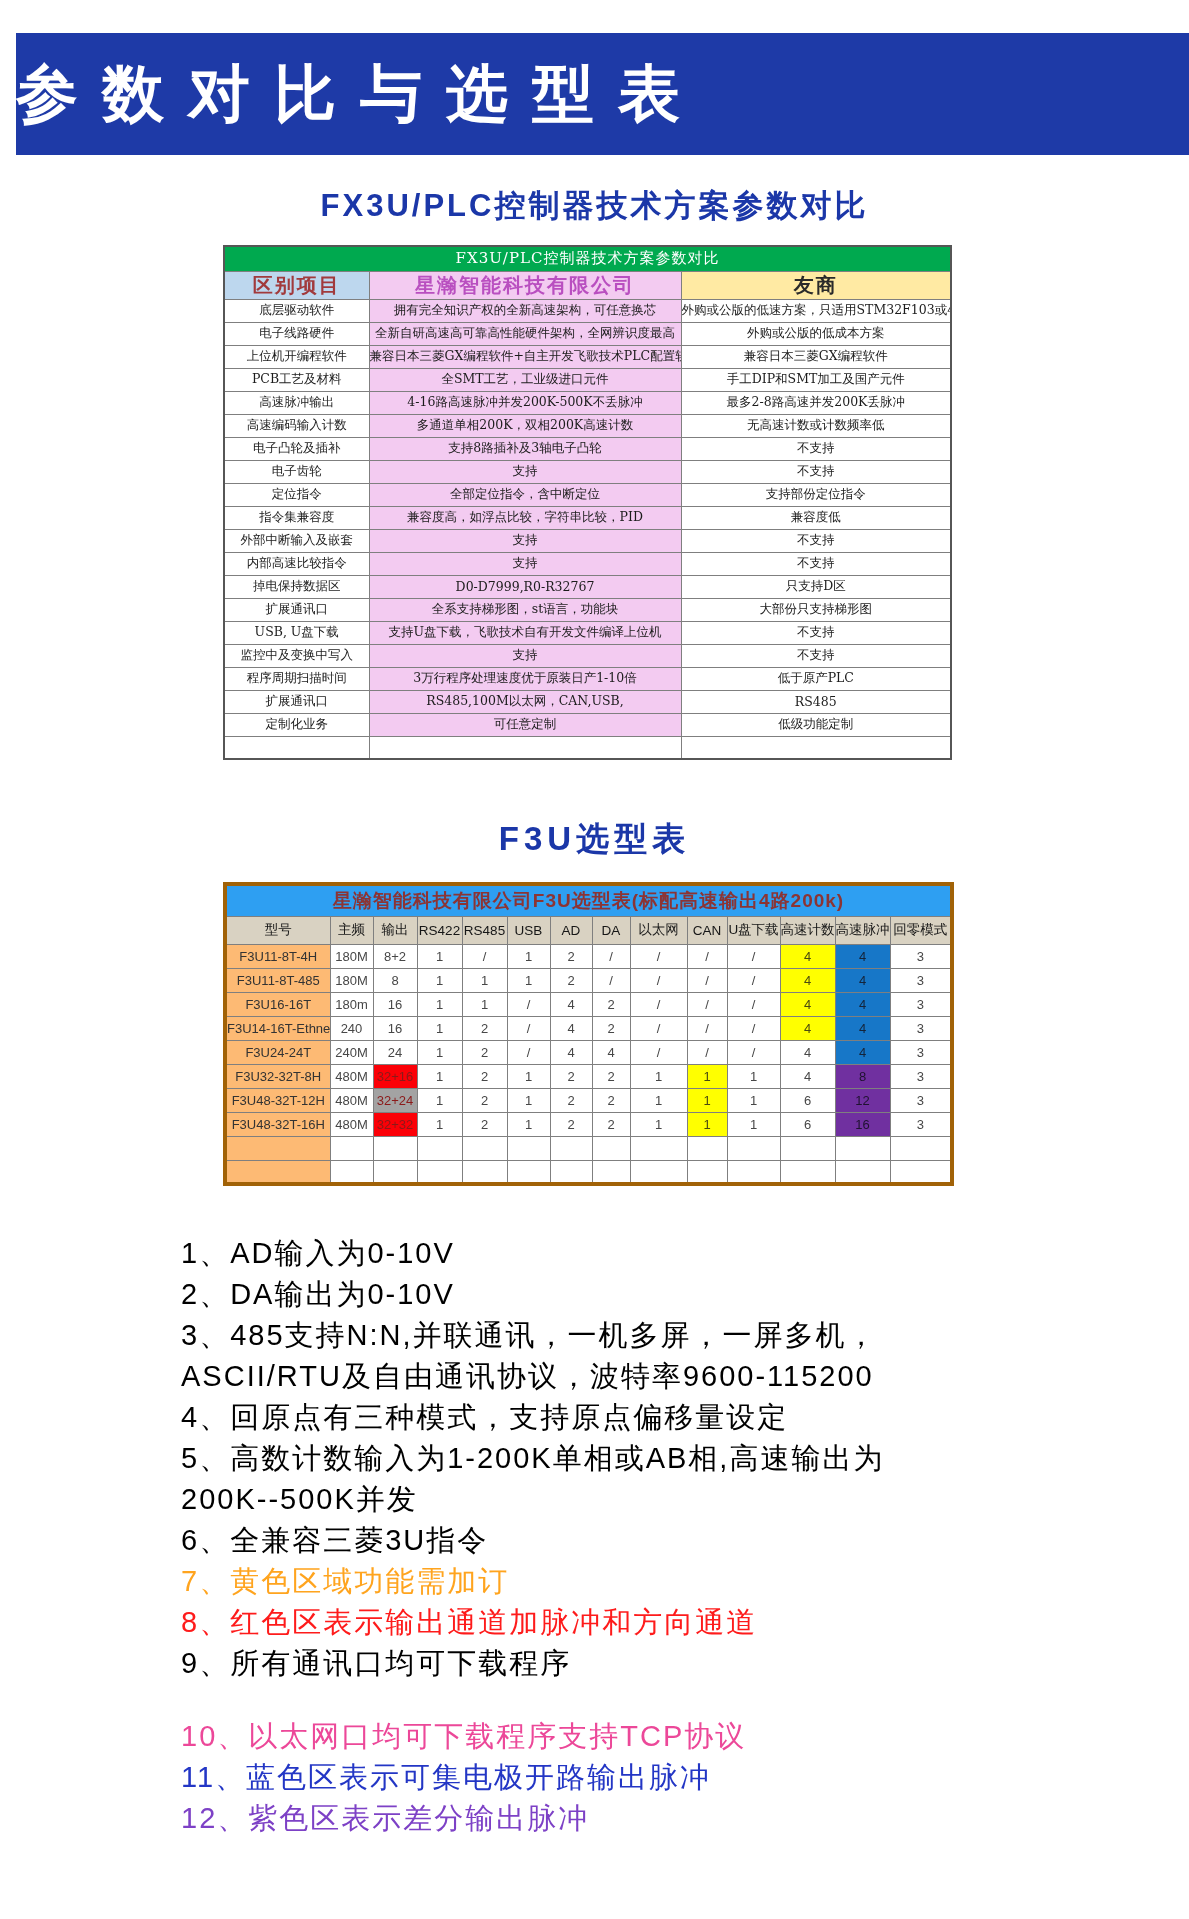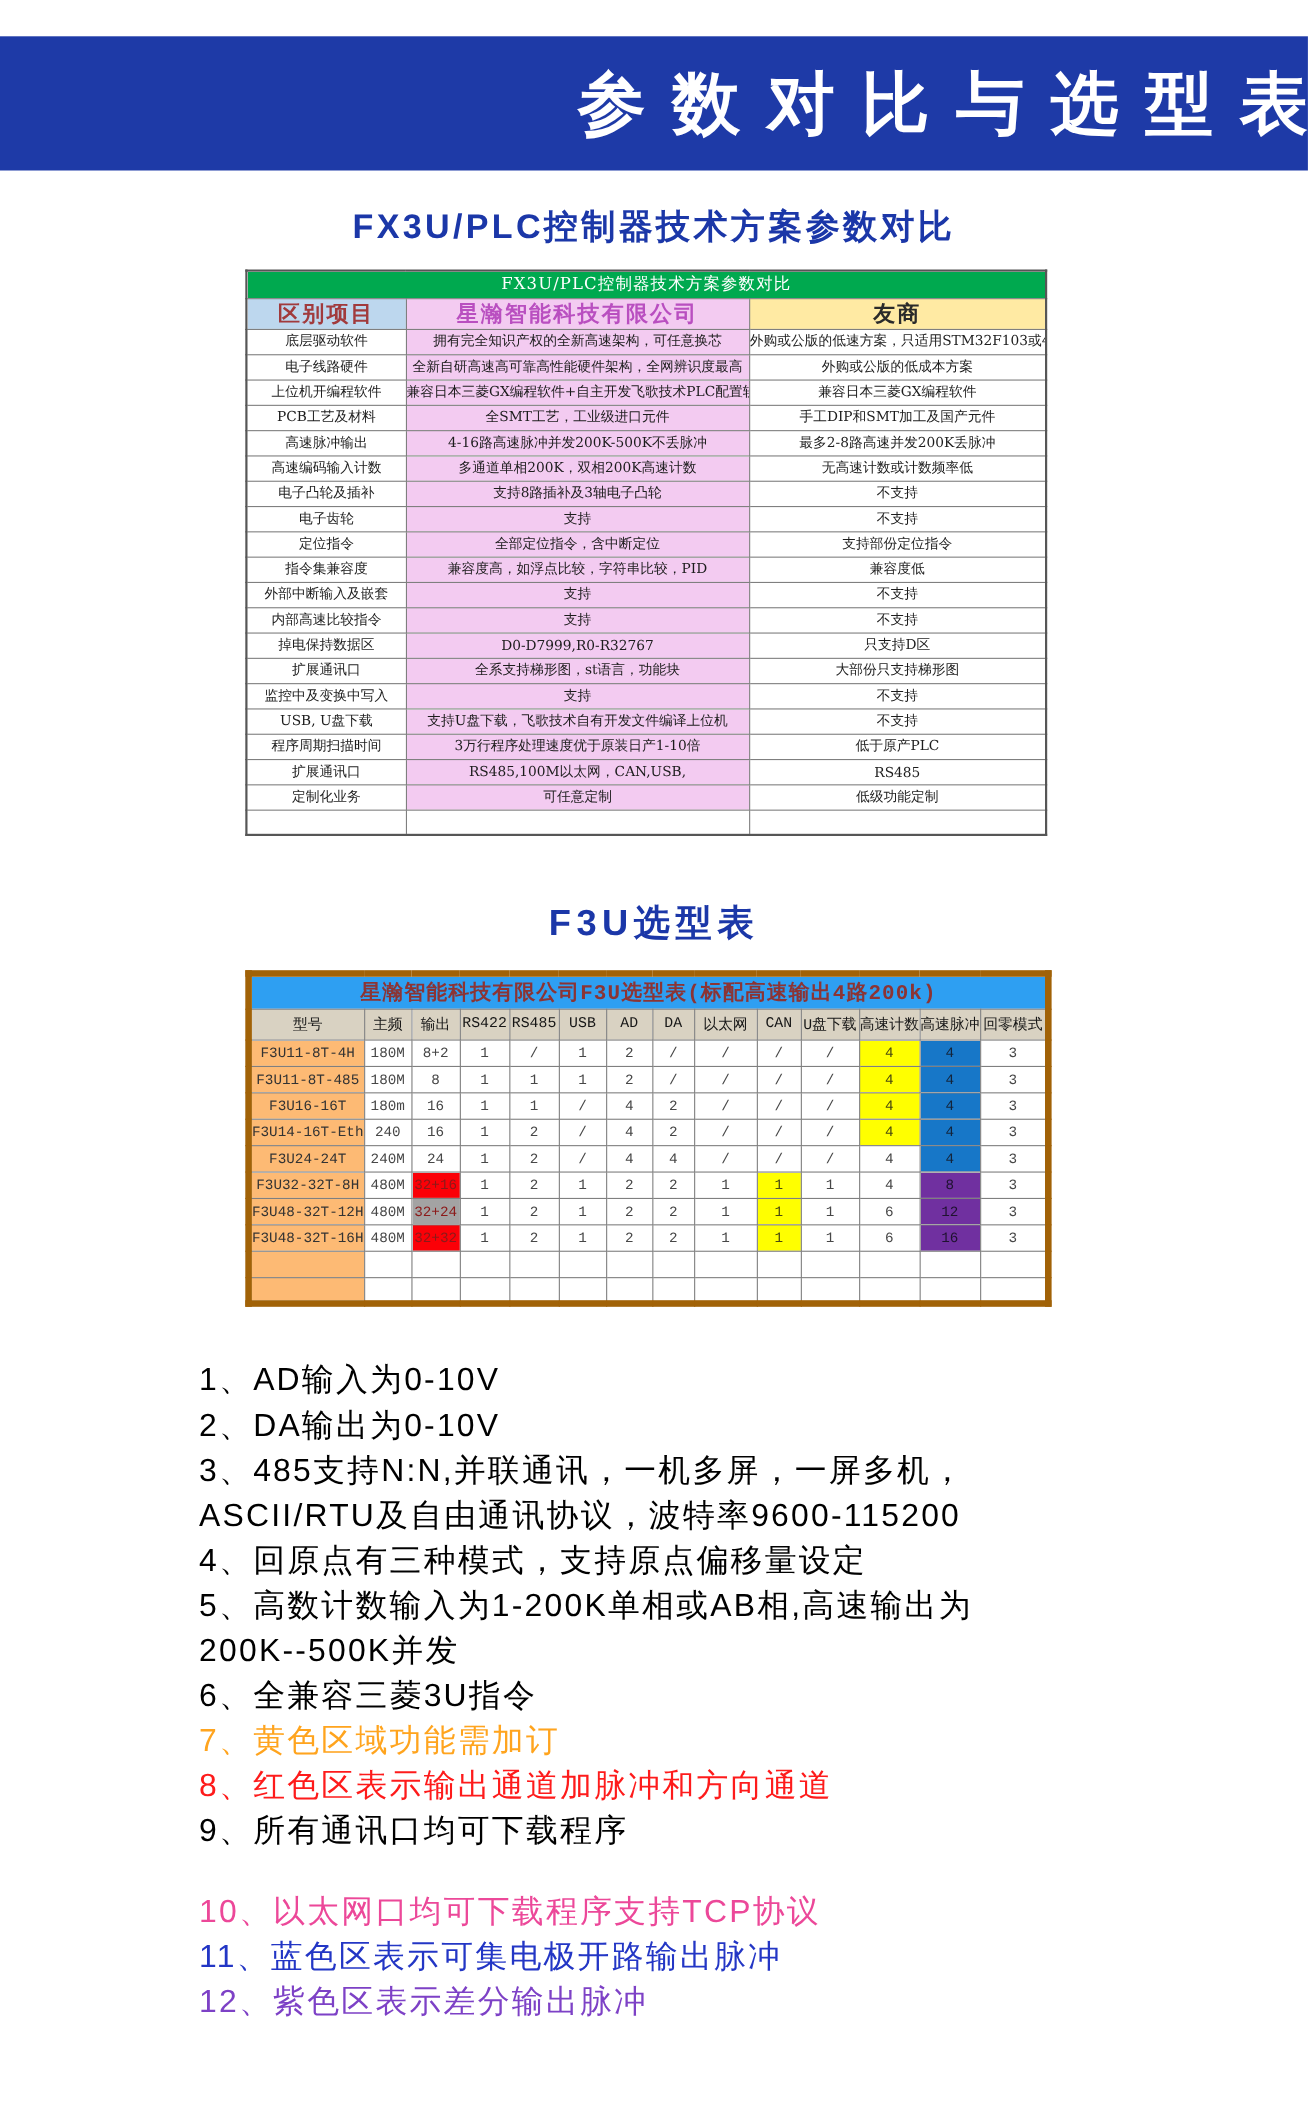--- a/index.html
+++ b/index.html
@@ -4,21 +4,21 @@
 <style>
   * { margin:0; padding:0; box-sizing:border-box; }
   html,body { background:#ffffff; }
   body {
     width:1189px; height:1919px; position:relative; overflow:hidden;
     font-family:"Liberation Sans", sans-serif;
   }
   
   .banner {
     margin-top:33px; height:122px; background:#1e3aa7;
-    display:flex; align-items:center; justify-content:flex-end;
+    display:flex; align-items:center; justify-content:flex-start;margin-left:16px;
   }
   .banner .banner-text {
     color:#ffffff; font-size:62px; font-weight:bold;
     letter-spacing:24px; margin-right:-24px; white-space:nowrap;
   }
   
   .sub1 {
     margin-top:30px; height:38px; text-align:center;
     color:#1b37a8; font-size:31px; font-weight:bold; letter-spacing:3px;
   }
@@ -42,22 +42,22 @@
   }
   #table1 .t1-head th { height:21px; font-size:20px; font-weight:bold; letter-spacing:2px; }
   #table1 .t1-head th.h0 { background:#bdd7ee; color:#a13a3c; }
   #table1 .t1-head th.h1 { background:#f3cbf1; color:#b94fc0; }
   #table1 .t1-head th.h2 { background:#ffeaa3; color:#2a2a2a; }
   #table1 tbody td { height:23px; font-size:12.5px; color:#1c1c1c; }
   #table1 tbody td.pink { background:#f3cbf1; }
   
   #table2 {
     margin:24px 0 0 223px; width:727px;
-    font-family:Liberation Mono, monospace;
-    border:6px solid #a16207;
+    font-family:Liberation Sans, sans-serif;
+    border:4px solid #a16207;
   }
   #table2 td, #table2 th { border:1px solid #7f7f7f; }
   #table2 .t2-title td {
     background:#2e9ff2; color:#8c3434; height:32px;
     font-size:19px; font-weight:bold; letter-spacing:1px;
   }
   #table2 .t2-head th {
     background:#d9d2c2; height:28px; font-size:13.5px;
     font-weight:normal; color:#161616;
   }
@@ -166,27 +166,27 @@
         <td>掉电保持数据区</td>
         <td class="pink">D0-D7999,R0-R32767</td>
         <td>只支持D区</td>
       </tr>
       <tr>
         <td>扩展通讯口</td>
         <td class="pink">全系支持梯形图，st语言，功能块</td>
         <td>大部份只支持梯形图</td>
       </tr>
       <tr>
+        <td>USB, U盘下载</td>
+        <td class="pink">支持U盘下载，飞歌技术自有开发文件编译上位机</td>
+        <td>不支持</td>
+      </tr>
+      <tr>
         <td>监控中及变换中写入</td>
         <td class="pink">支持</td>
-        <td>不支持</td>
-      </tr>
-      <tr>
-        <td>USB, U盘下载</td>
-        <td class="pink">支持U盘下载，飞歌技术自有开发文件编译上位机</td>
         <td>不支持</td>
       </tr>
       <tr>
         <td>程序周期扫描时间</td>
         <td class="pink">3万行程序处理速度优于原装日产1-10倍</td>
         <td>低于原产PLC</td>
       </tr>
       <tr>
         <td>扩展通讯口</td>
         <td class="pink">RS485,100M以太网，CAN,USB,</td>

